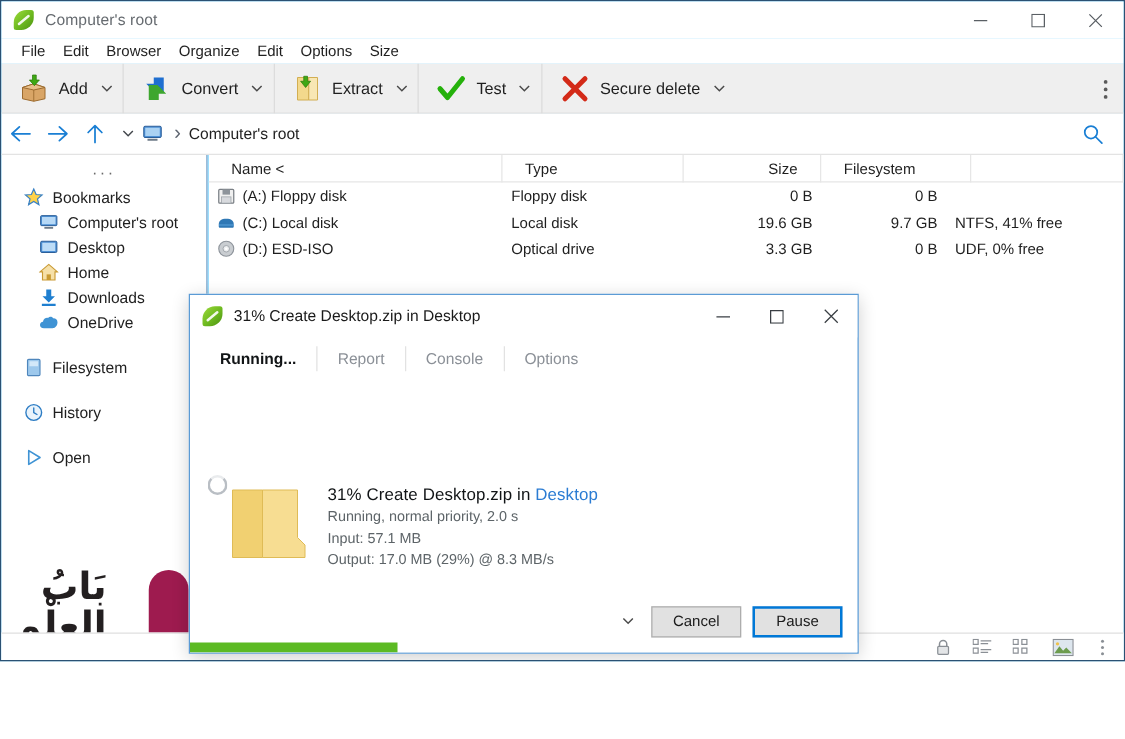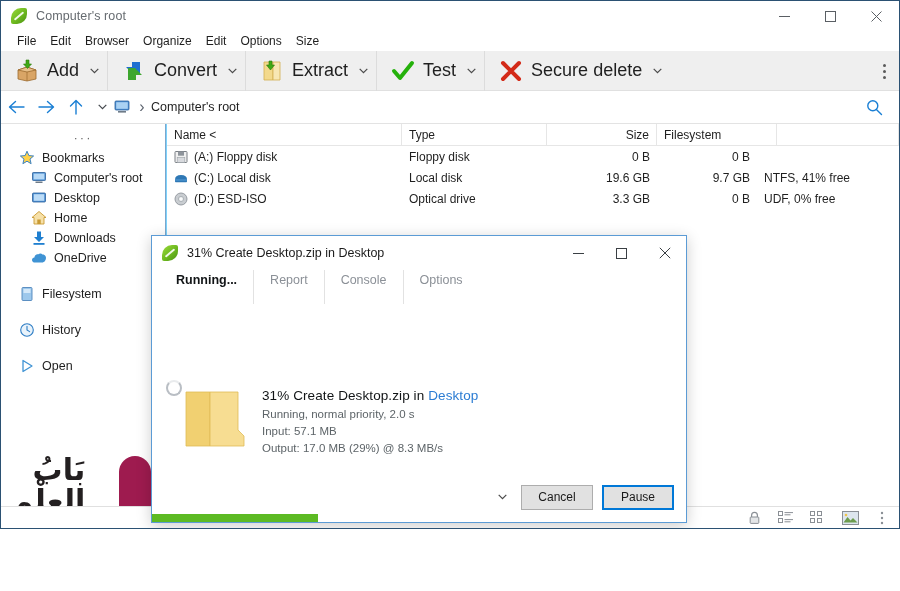--- a/index.html
+++ b/index.html
@@ -91,21 +91,21 @@
     height: 40px;
     border-right: 1px solid #dcdcdc;
     padding: 0 4px 0 8px;
   }
   .tb-group:first-child { border-left: none; }
   .tb-btn {
     display: flex; align-items: center; gap: 8px;
     height: 34px; padding: 0 6px;
   }
   .tb-ico { width: 24px; height: 24px; position: relative; flex:0 0 auto;}
-  .tb-label { font-size: 18px; color: #1f1f1f; white-space: nowrap; }
+  .tb-label { font-size: 13px; color: #1f1f1f; white-space: nowrap; }
   .tb-caret {
     width: 18px; height: 34px;
     display:flex; align-items:center; justify-content:center;
     color: #4a4a4a;
   }
   .kebab {
     position: absolute; right: 4px; top: 50px;
     width: 22px; height: 40px;
     display: flex; flex-direction: column;
     align-items: center; justify-content: center; gap: 3px;
@@ -169,21 +169,21 @@
   .filelist {
     position:absolute; left:166px; top:123px;
     width: 732px; height: 445px;
     background:#ffffff;
   }
   .fl-head {
     display:flex; height:22px; align-items:center;
     font-size:12px; color:#1f1f1f;
     border-bottom:1px solid #e6e6e6;
   }
-  .fl-head .col { height:22px; display:flex; align-items:center; border-right:1px solid #e6e6e6; padding:0 7px;}
+  .fl-head .col { height:22px; display:flex; align-items:center; border-right:1px solid #e6e6e6; padding:0 18px;}
   .fl-row { display:flex; height:21px; align-items:flex-end; font-size:12px; color:#1f1f1f; }
   .fl-row .col { height:21px; display:flex; align-items:center; padding:0 7px; }
   .col-name { width:235px; }
   .col-type { width:145px; }
   .col-size { width:110px; justify-content:flex-end; }
   .col-free { width:100px; justify-content:flex-end; }
   .col-fs   { width:120px; }
   .col-tail { flex:1; }
   .drv-ico { width:14px;height:14px;margin-right:6px;position:relative;flex:0 0 auto;}
 
@@ -243,21 +243,21 @@
   .dlg-title .title-icon { margin-left:10px; margin-right:9px; }
   .dlg-title-text { font-size:12.5px; color:#1a1a1a; }
   .dlg-win-btns { margin-left:auto; display:flex; height:34px; }
   .dlg-win-btn {
     width:43px; height:34px;
     display:flex;align-items:center;justify-content:center;
     color:#3a3f44;
   }
 
   .dlg-tabs {
-    height:34px; display:flex; 
+    height:34px; display:flex; align-items:center;
     padding-left:8px;
   }
   .dlg-tab {
     font-size:12.5px; color:#8b9097;
     padding: 3px 16px;
     border-right:1px solid #e2e2e2;
     white-space:nowrap;
   }
   .dlg-tab:last-child{border-right:none;}
   .dlg-tab.active { color:#111416; font-weight:bold; }

